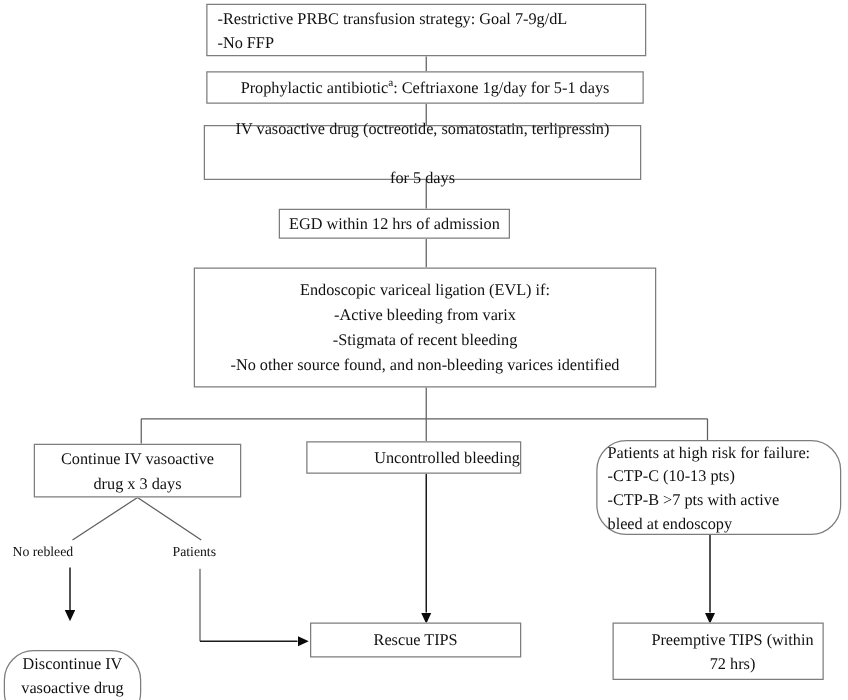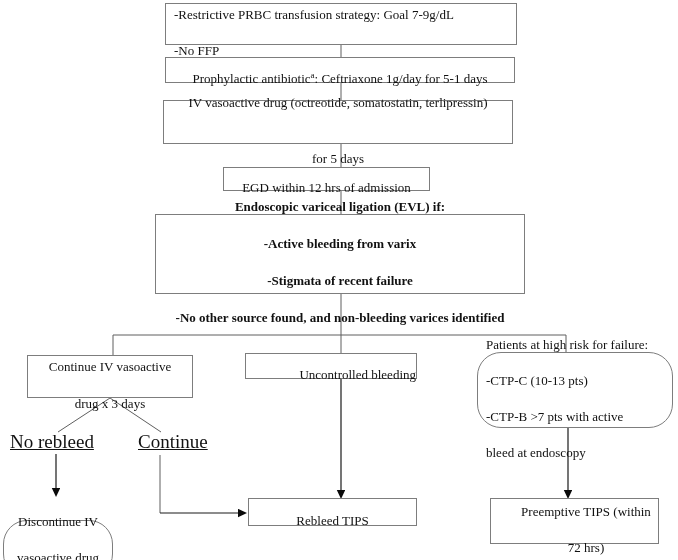--- a/index.html
+++ b/index.html
@@ -23,36 +23,35 @@
     border: 1px solid #7d7d7d;
     box-sizing: border-box;
     display: flex;
     flex-direction: column;
     justify-content: center;
     align-items: center;
     text-align: center;
     font-size: 13px;
     line-height: 19.5px;
   }
-  .node .ln { white-space: nowrap; margin-top: 17px; }
+  .node .ln { white-space: nowrap; }
   .node.align-left {
     align-items: flex-start;
     text-align: left;
     padding-left: 8px;
     padding-right: 2px;
   }
   .node.tight { line-height: 19px; border-radius: 24px; }
   .node.wide5 { line-height: 20px; }
   sup { font-size: 9px; line-height: 0; }
   .lbl {
     position: absolute;
-    font-size: 19px;
+    font-size: 11px;
     line-height: 16px;
     white-space: nowrap;
-    text-decoration: underline;
   }
 </style>
 </head>
 <body>
 
 <div class="stage">
 
   <svg class="edges" viewBox="0 0 678 560" xmlns="http://www.w3.org/2000/svg">
     <defs>
       <marker id="arrow" markerWidth="8" markerHeight="8" refX="0" refY="3.5" orient="auto">
@@ -84,28 +83,28 @@
 
   <div class="node" style="left:165px; top:57px; width:350px; height:26px;">
     <div class="ln"><span>Prophylactic antibiotic</span><sup>a</sup><span>: Ceftriaxone 1g/day for 5-1 days</span></div>
   </div>
 
   <div class="node" style="left:163px; top:100px; width:350px; height:44px;gap:20px;">
     <div class="ln">IV vasoactive drug (octreotide, somatostatin, terlipressin)</div>
     <div class="ln">for 5 days</div>
   </div>
 
-  <div class="node" style="left:223px; top:167px; width:207px; height:24px;">
+  <div class="node" style="left:223px; top:167px; width:185px; height:24px;">
     <div class="ln">EGD within 12 hrs of admission</div>
   </div>
 
-  <div class="node wide5" style="left:155px; top:214px; width:370px; height:80px;font-weight:bold;">
+  <div class="node wide5" style="left:155px; top:214px; width:370px; height:96px;">
     <div class="ln">Endoscopic variceal ligation (EVL) if:</div>
     <div class="ln">-Active bleeding from varix</div>
-    <div class="ln">-Stigmata of recent failure</div>
+    <div class="ln">-Stigmata of recent bleeding</div>
     <div class="ln">-No other source found, and non-bleeding varices identified</div>
   </div>
 
   <div class="node" style="left:27px; top:355px; width:166px; height:43px;font-family:Liberation Serif, serif;">
     <div class="ln">Continue IV vasoactive</div>
     <div class="ln">drug x 3 days</div>
   </div>
 
   <div class="node" style="left:245px; top:353px; width:172px; height:26px;align-items:flex-end;">
     <div class="ln">Uncontrolled bleeding</div>
@@ -113,30 +112,30 @@
 
   <div class="node align-left tight" style="left:477px; top:352px; width:196px; height:76px;">
     <div class="ln">Patients at high risk for failure:</div>
     <div class="ln">-CTP-C (10-13 pts)</div>
     <div class="ln">-CTP-B &gt;7 pts with active</div>
     <div class="ln">bleed at endoscopy</div>
   </div>
 
   <div class="lbl" style="left:10px; top:434px;">No rebleed</div>
 
-  <div class="lbl" style="left:138px; top:434px;">Continue</div>
+  <div class="lbl" style="left:138px; top:434px;">Patients</div>
 
   <div class="node tight" style="left:3px; top:520px; width:110px; height:58px;">
     <div class="ln">Discontinue IV</div>
     <div class="ln">vasoactive drug</div>
     <div class="ln">and start PRBC</div>
   </div>
 
   <div class="node" style="left:248px; top:498px; width:169px; height:28px;">
-    <div class="ln">Rebleed TIPS</div>
+    <div class="ln">Rescue TIPS</div>
   </div>
 
   <div class="node" style="left:490px; top:498px; width:169px; height:46px;padding-left:23px;">
     <div class="ln">Preemptive TIPS  (within</div>
     <div class="ln">72 hrs)</div>
   </div>
 
 </div>
 
 </body></html>

